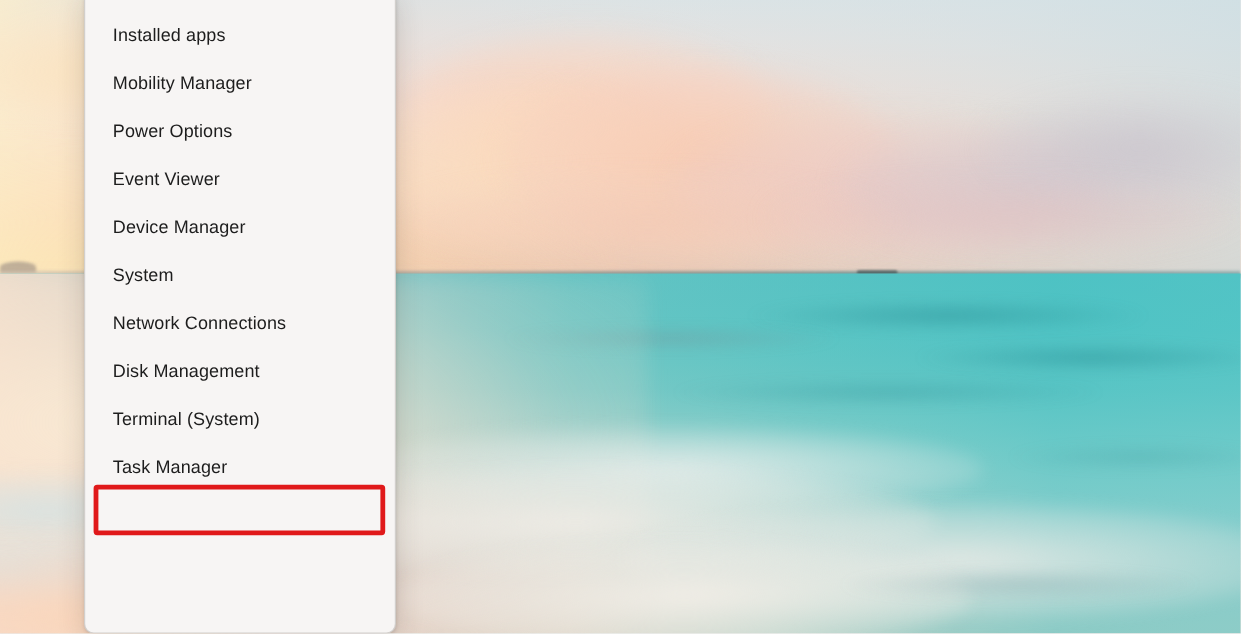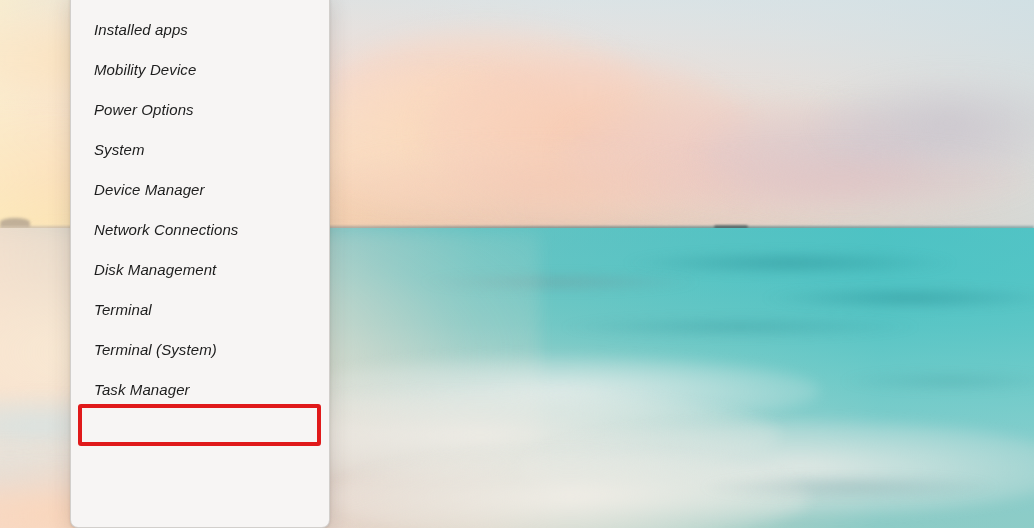--- a/index.html
+++ b/index.html
@@ -7,21 +7,20 @@
   html, body {
     width:1034px; height:528px;
     overflow:hidden;
     font-family:"Liberation Sans", sans-serif;
   }
   #screen {
     position:relative;
     width:1034px; height:528px;
     overflow:hidden;
     background:#dfe3e2;
-    font-style:italic;
   }
 
   
   .wp-layer { position:absolute; left:0; top:0; width:1034px; height:528px; }
 
   
   .sky {
     height:232px;
     background:
       linear-gradient(to right,
@@ -236,39 +235,39 @@
     <div class="ripple r6"></div>
     <div class="sand"></div>
   </div>
 
   <div id="powerMenu" style="background: rgb(247, 245, 244); color: rgb(29, 29, 29);">
     <ul class="menu-list">
       <li class="menu-item">
         <span class="label">Installed apps</span>
       </li>
       <li class="menu-item">
-        <span class="label">Mobility Device</span>
+        <span class="label">Mobility Manager</span>
       </li>
       <li class="menu-item">
         <span class="label">Power Options</span>
       </li>
       <li class="menu-item">
+        <span class="label">Event Viewer</span>
+      </li>
+      <li class="menu-item">
+        <span class="label">Device Manager</span>
+      </li>
+      <li class="menu-item">
         <span class="label">System</span>
       </li>
       <li class="menu-item">
-        <span class="label">Device Manager</span>
-      </li>
-      <li class="menu-item">
         <span class="label">Network Connections</span>
       </li>
       <li class="menu-item">
         <span class="label">Disk Management</span>
-      </li>
-      <li class="menu-item">
-        <span class="label">Terminal</span>
       </li>
       <li class="menu-item">
         <span class="label">Terminal (System)</span>
       </li>
       <li class="menu-item">
         <span class="label">Task Manager</span>
       </li>
     </ul>
   </div>
 

